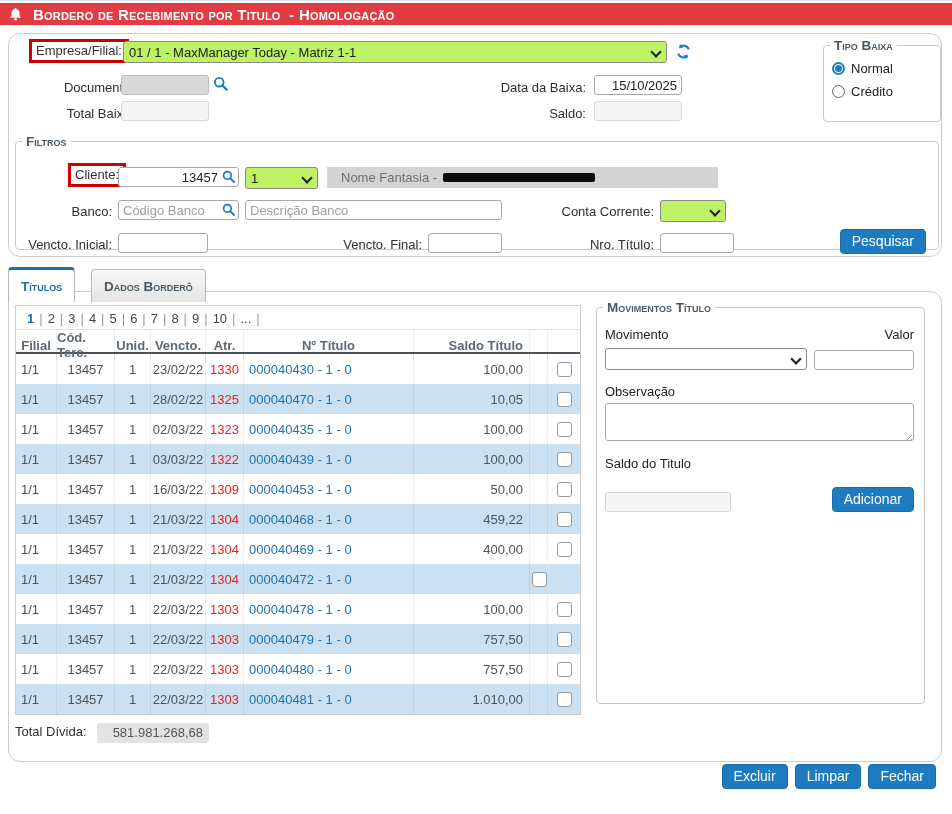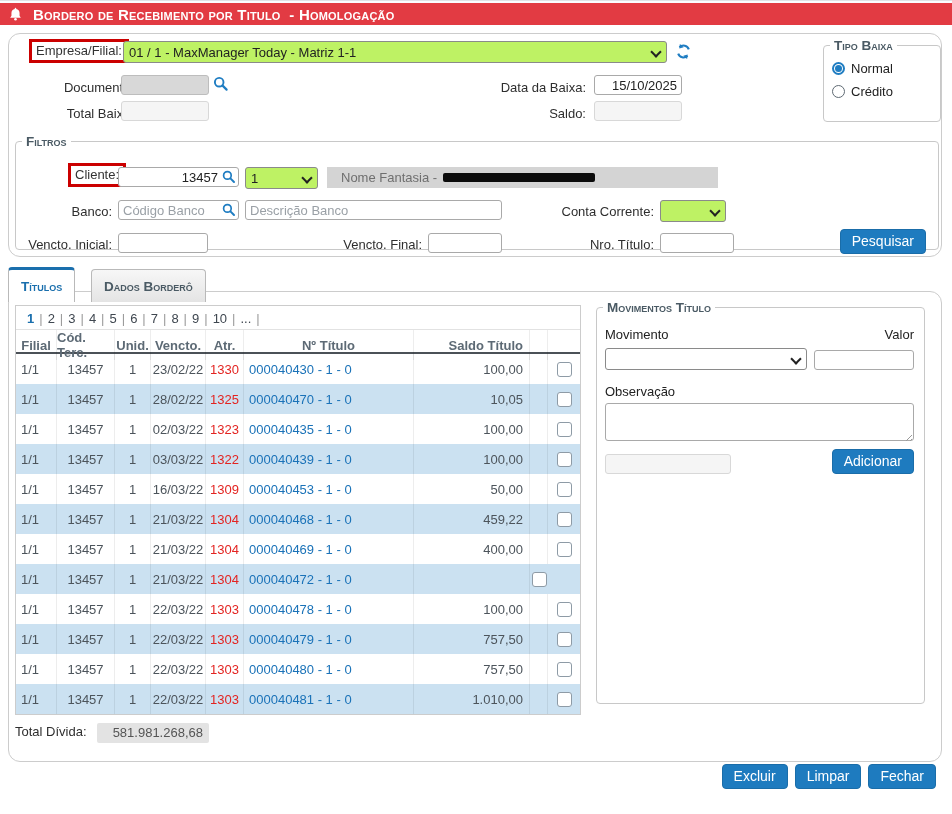--- a/index.html
+++ b/index.html
@@ -430,21 +430,22 @@
           <span></span>
           <span class="chev"></span>
         </div>
         <input class="minp" value="" style="">
       </div>
       <div class="mlabel" style="margin-top:14px">Observação</div>
       <div class="mta-wrap">
         <textarea class="mta" style=""></textarea>
         <span class="grip"></span>
       </div>
-      <div class="mrow" style="margin-top:5px">
+      <div class="mlabel" style="margin-top:12px">Saldo do Titulo</div>
+      <div class="mrow" style="margin-top:16px">
         <input class="mro" value="" style="">
         <button class="btn">Adicionar</button>
       </div>
     </div>
   </fieldset>
 
   <span class="lbl" style="left:6px;top:430px">Total Dívida:</span>
   <span class="total-field" style="left:88px;top:431px;width:112px">581.981.268,68</span>
 </div>
 

